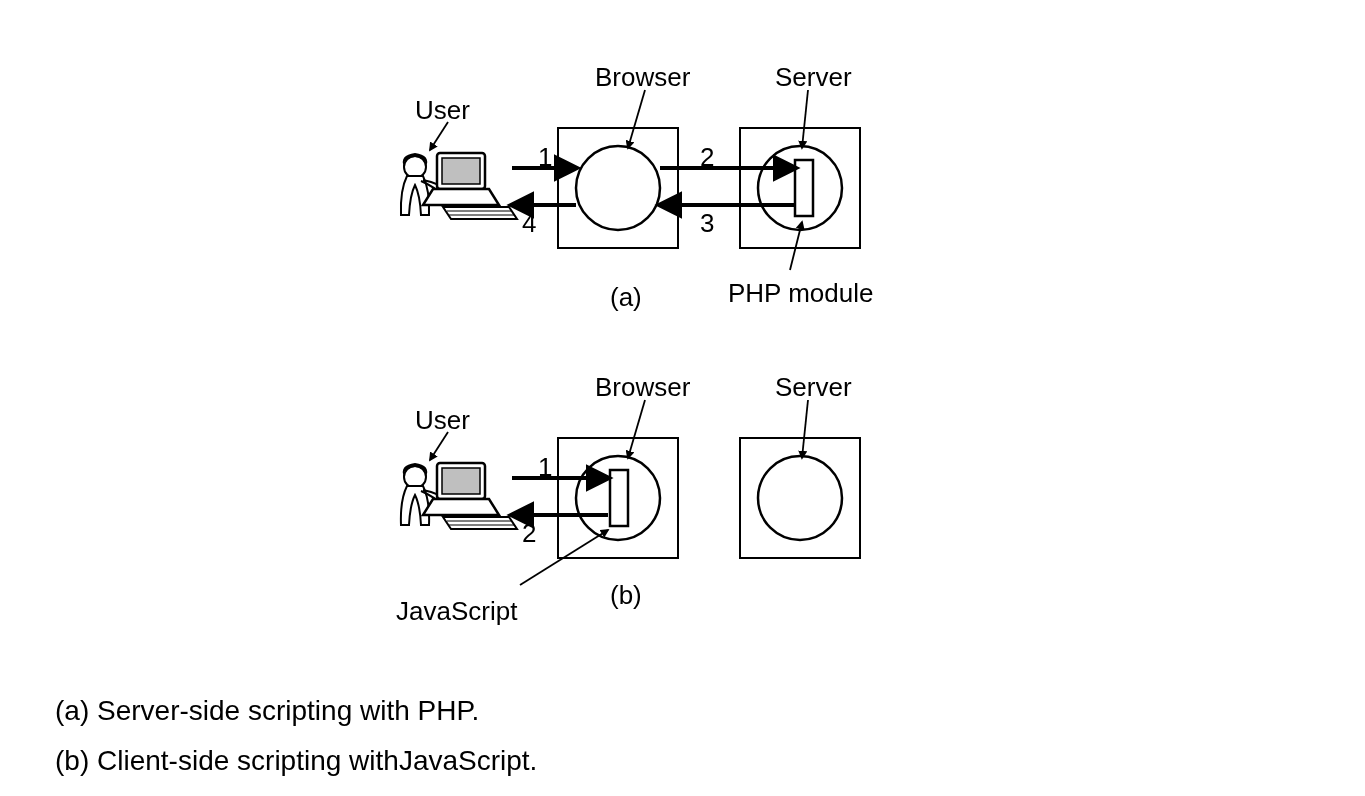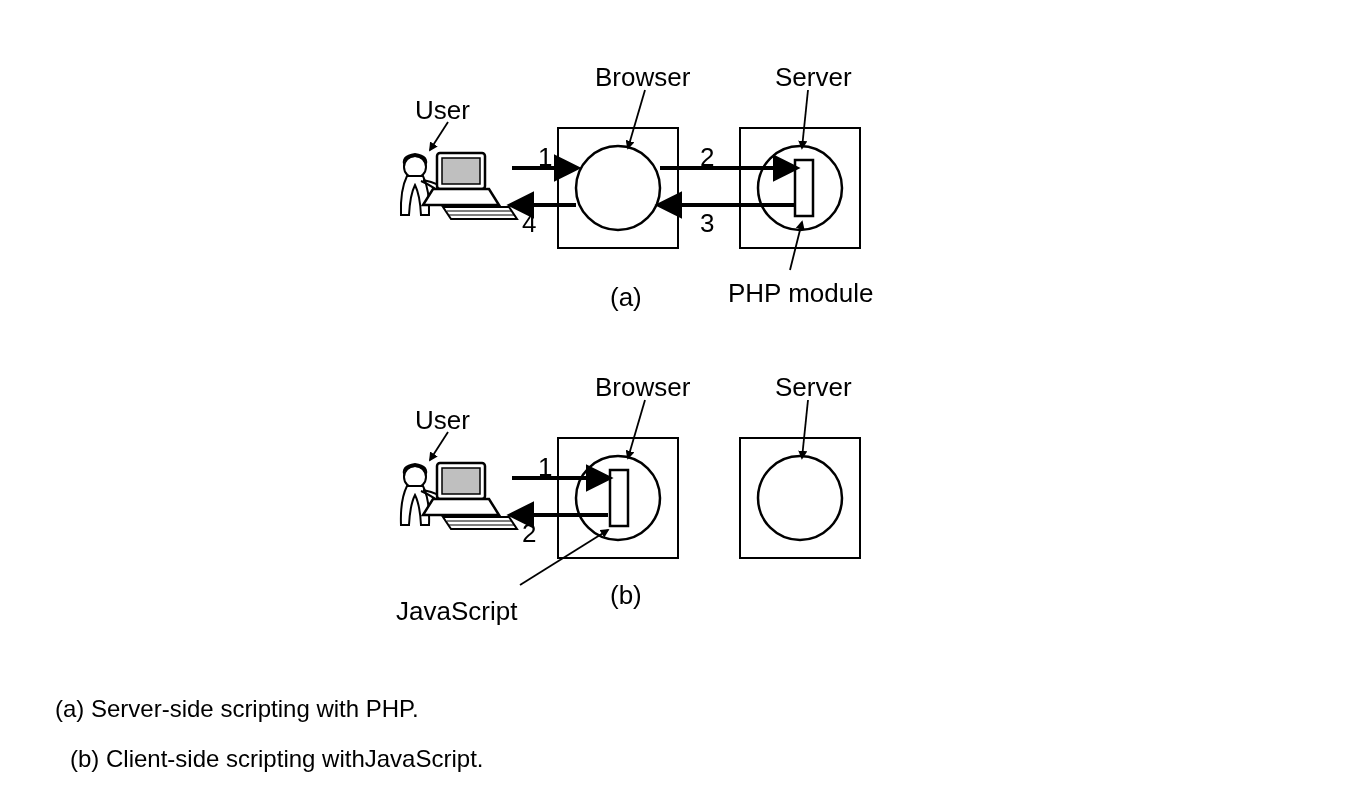--- a/index.html
+++ b/index.html
@@ -12,21 +12,21 @@
     position: relative;
     color: #000;
   }
   .label {
     position: absolute;
     font-size: 26px;
     white-space: nowrap;
   }
   .caption {
     position: absolute;
-    font-size: 24px;
+    font-size: 28px;
   }
   svg.diagram {
     position: absolute;
     top: 0;
     left: 0;
   }
 </style>
 </head>
 <body>
 
@@ -139,13 +139,13 @@
 
 <div class="label" style="left:415px; top:405px;">User</div>
 <div class="label" style="left:595px; top:372px;">Browser</div>
 <div class="label" style="left:775px; top:372px;">Server</div>
 <div class="label" style="left:396px; top:575px;margin-top:21px;">JavaScript</div>
 <div class="label" style="left:610px; top:580px;">(b)</div>
 <div class="label" style="left:538px; top:452px;">1</div>
 <div class="label" style="left:522px; top:518px;">2</div>
 
 <div class="caption" style="left:55px; top:695px;">(a) Server-side scripting with PHP.</div>
-<div class="caption" style="left:70px; top:745px;">(b) Client-side scripting withJavaScript.</div>
+<div class="caption" style="left:55px; top:745px;">(b) Client-side scripting withJavaScript.</div>
 
 </body></html>

